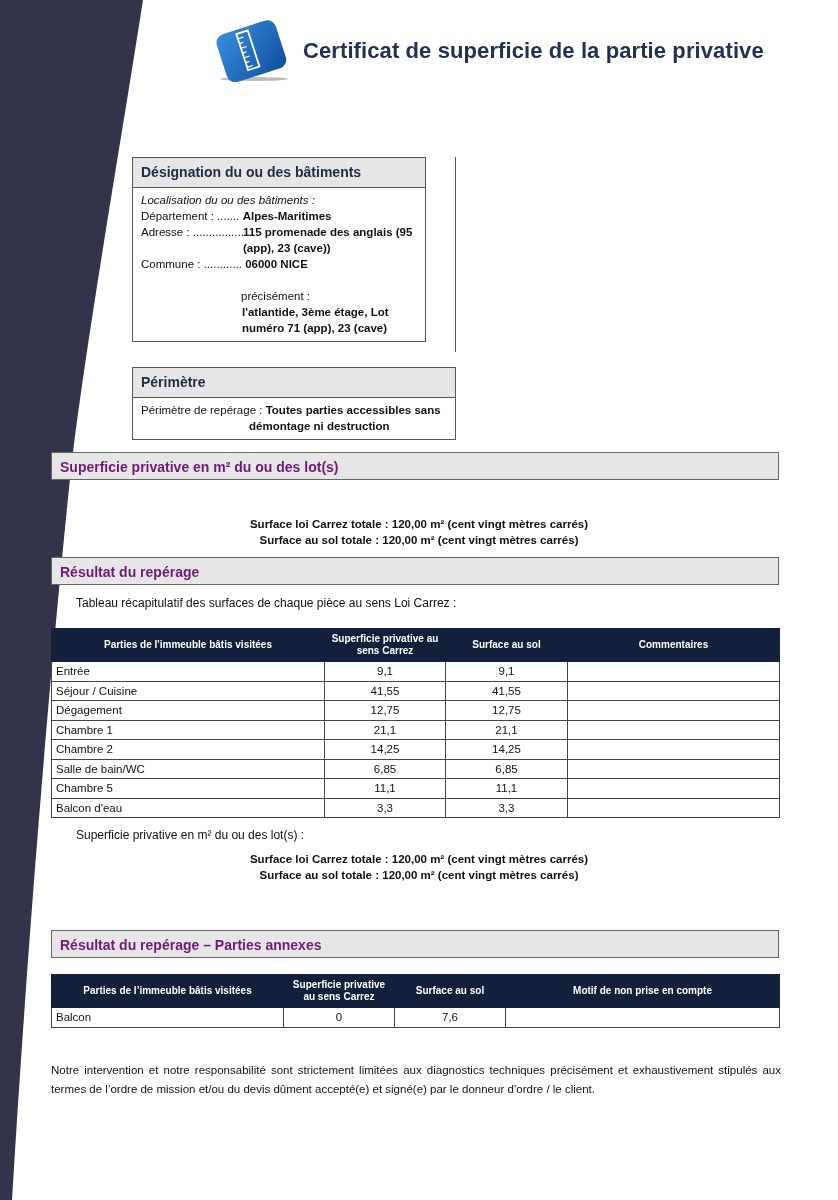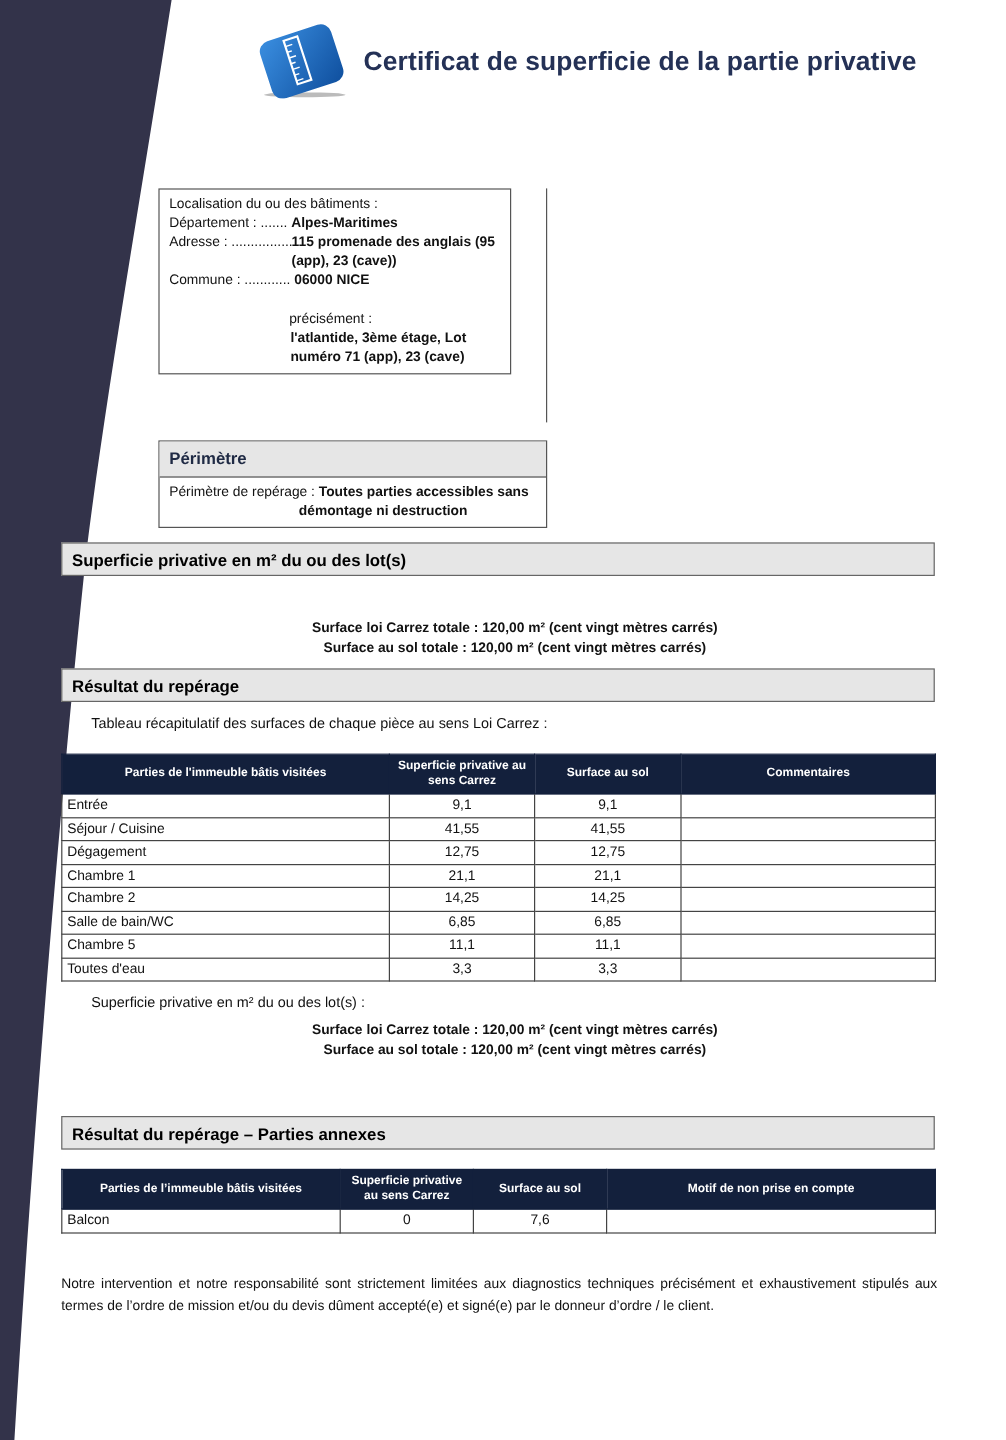--- a/index.html
+++ b/index.html
@@ -18,32 +18,32 @@
 
   .box { position: absolute; border: 1px solid #555; background: #fff; z-index: 1; }
   .box .head {
     background: #e6e6e6; border-bottom: 1px solid #555;
     font-size: 14px; font-weight: bold; color: #1f2a44; padding: 6px 8px; height: 17px;
   }
   .box .body { padding: 4px 8px 5px 8px; line-height: 16px; font-size: 11.5px; }
   .row { display: flex; }
   .lbl { white-space: nowrap; }
   .val { font-weight: bold; }
-  .ital { }
+  .ital { font-style: italic; }
   .indent-center { padding-left: 100px; }
   .indent-val { padding-left: 101px; font-weight: bold; }
 
   .section-bar {
     position: absolute; left: 51px; width: 726px; height: 28px;
     border: 1px solid #666; background: #e6e6e6; z-index: 1;
-    font-size: 14px; font-weight: bold; color: #000000;
+    font-size: 14px; font-weight: bold; color: #701a75;
     line-height: 28px; padding-left: 8px; box-sizing: border-box; width: 728px;
   }
   .centered-lines {
-    position: absolute; left: 56px; width: 746px; text-align: center;
+    position: absolute; left: 46px; width: 746px; text-align: center;
     font-weight: bold; font-size: 11.5px; line-height: 16px; z-index: 1;
   }
   .plain { position: absolute; left: 51px; font-size: 12px; z-index: 1; margin-left: 25px; }
 
   table.grid {
     position: absolute; left: 51px; border-collapse: collapse; z-index: 1;
     width: 728px; table-layout: fixed; font-size: 11.5px;
   }
   table.grid th {
     background: #13203c; color: #fff; font-size: 10px; font-weight: bold;
@@ -86,20 +86,21 @@
         <line x1="30" y1="35" x2="36" y2="35"></line>
         <line x1="30" y1="40" x2="34" y2="40"></line>
         <line x1="30" y1="45" x2="36" y2="45"></line>
       </g>
     </g>
   </svg>
 </div>
 <div class="title">Certificat de superficie de la partie privative</div>
 
 <div class="box" style="left:132px; top:157px; width:292px;">
+  <div class="head">Désignation du ou des bâtiments</div>
   <div class="body">
     <div class="ital">Localisation du ou des bâtiments :</div>
     <div class="row">
       <span class="lbl">Département : .......</span>&nbsp;<span class="val">Alpes-Maritimes</span>
     </div>
     <div class="row">
       <span class="lbl" style="width:102px;">Adresse : ................</span>
       <span class="val">
         <span>115 promenade des anglais (95</span><br>
         <span>(app), 23 (cave))</span>
@@ -187,21 +188,21 @@
       <td class="num">6,85</td>
       <td></td>
     </tr>
     <tr>
       <td>Chambre 5</td>
       <td class="num">11,1</td>
       <td class="num">11,1</td>
       <td></td>
     </tr>
     <tr>
-      <td>Toutes d'eau</td>
+      <td>Balcon d'eau</td>
       <td class="num">3,3</td>
       <td class="num">3,3</td>
       <td></td>
     </tr>
   </tbody>
 </table>
 
 <div class="plain" style="top:828px;">Superficie privative en m² du ou des lot(s) :</div>
 <div class="centered-lines" style="top:851px;">
   <div>Surface loi Carrez totale : 120,00 m² (cent vingt mètres carrés)</div>

